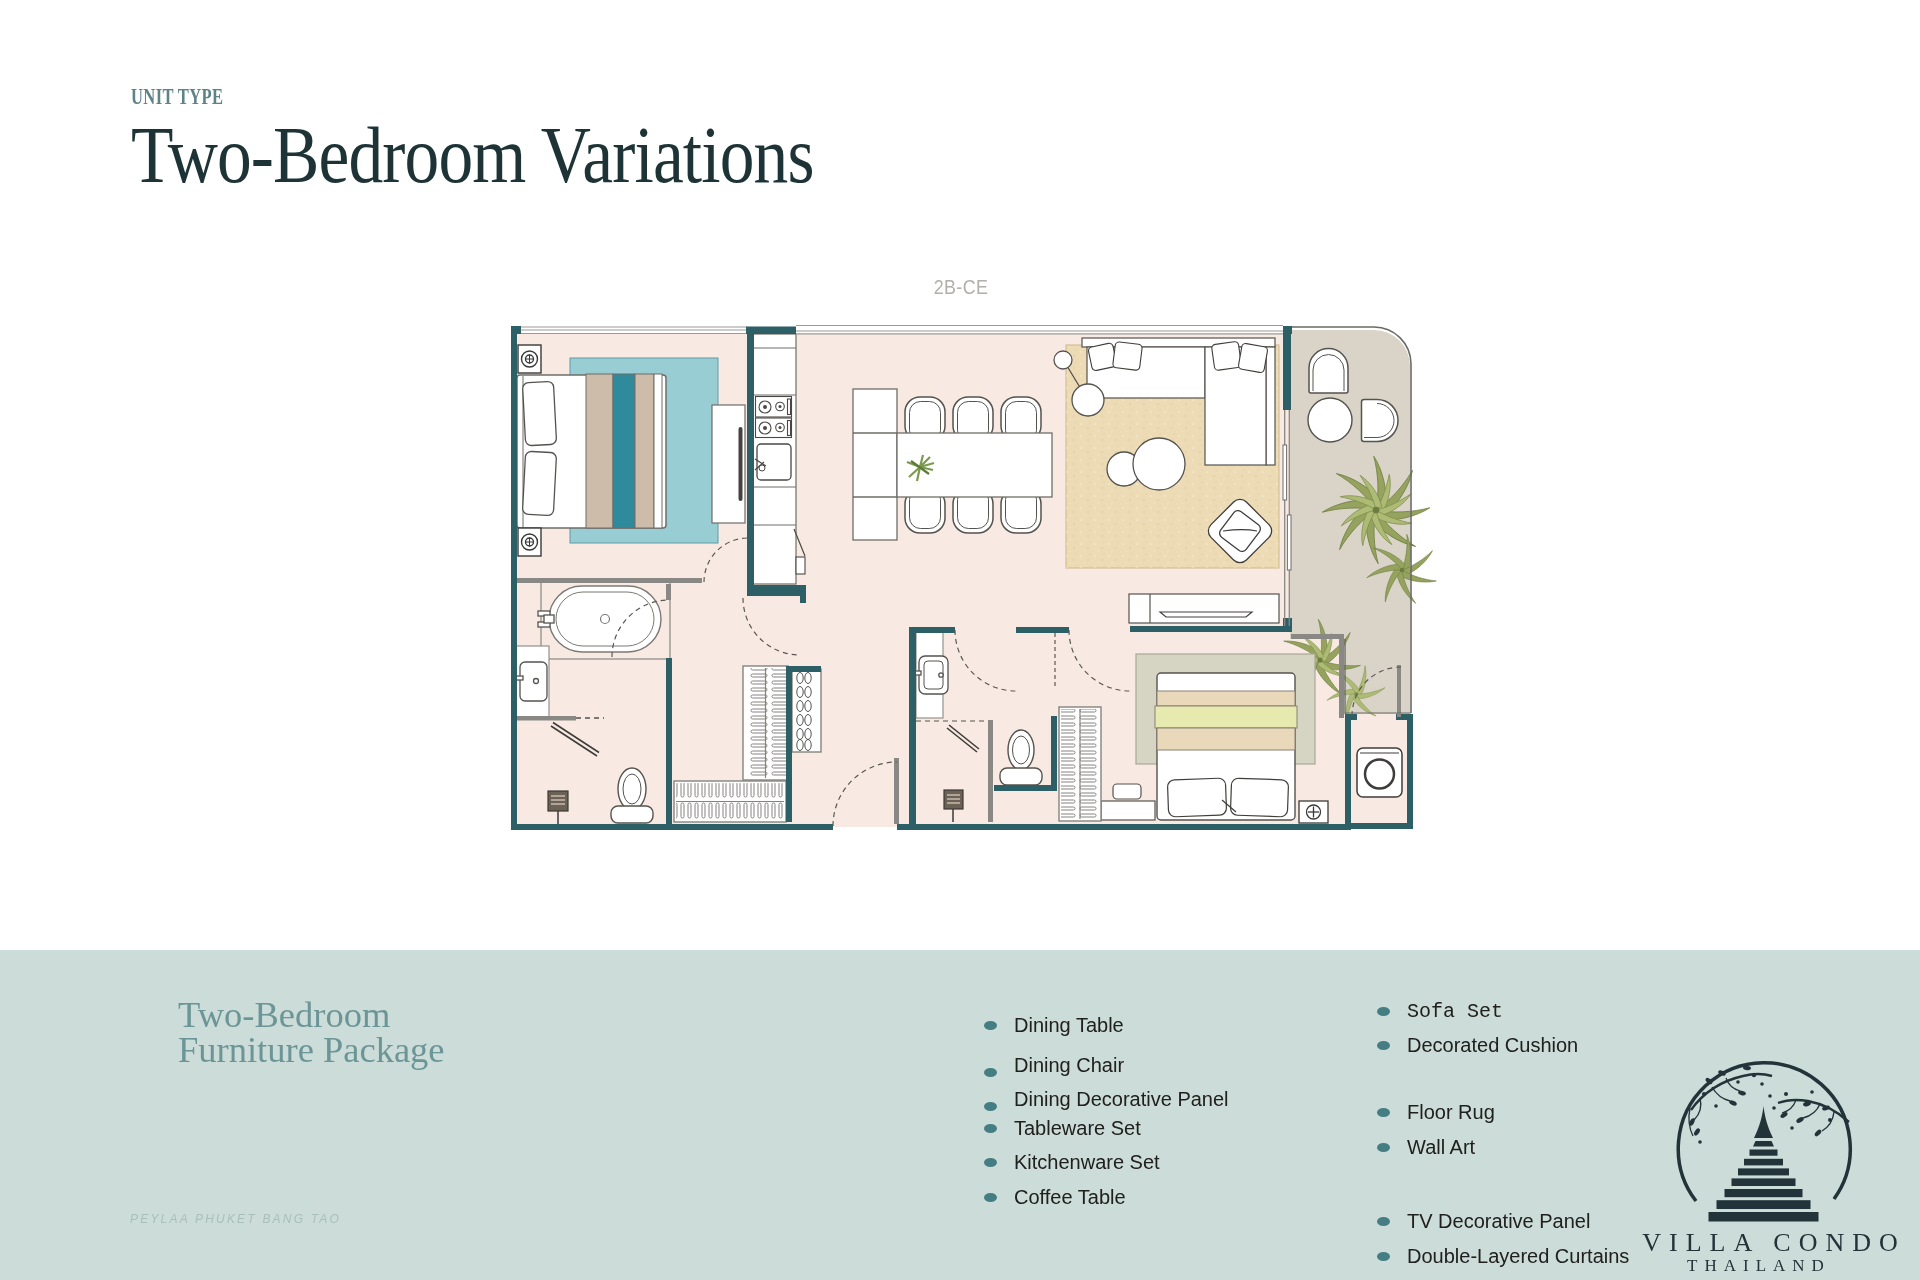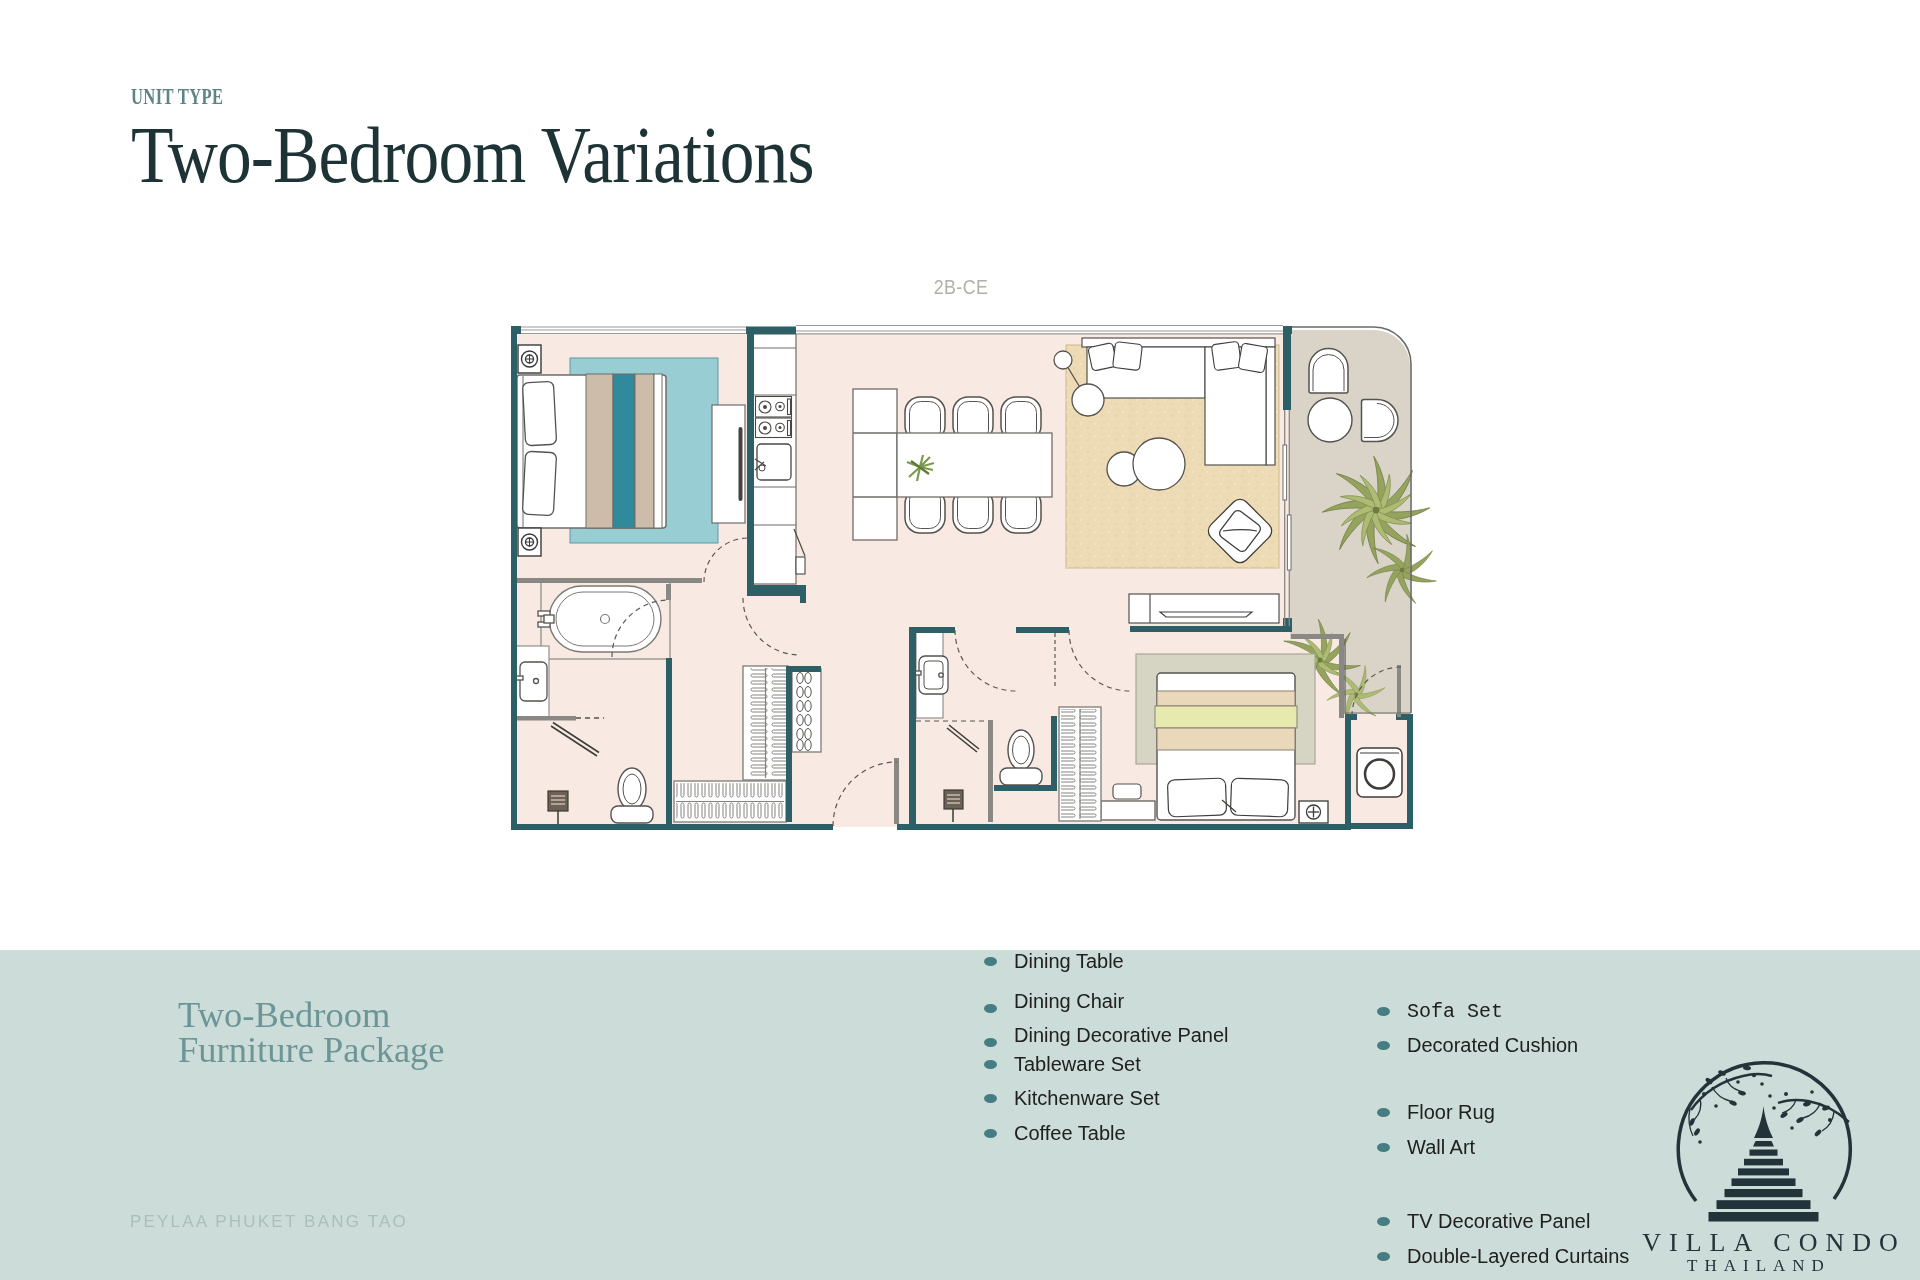--- a/index.html
+++ b/index.html
@@ -520,39 +520,39 @@
     <path d="M1352,716 A49,49 0 0 1 1401,667"></path>
 
     <line x1="1055" y1="633" x2="1055" y2="688" stroke-dasharray="4 3"></line>
   </g>
 </svg>
 
 <div class="abs" style="left:0;top:950px;width:1920px;height:330px;background:#ccdcd8;"></div>
 
 <div class="abs" style="left:130px;top:998px;font-family:'Liberation Serif',serif;font-size:36.5px;line-height:34.5px;color:#6c9598;margin-left:48px;">Two-Bedroom<br>Furniture Package</div>
 
-<div class="abs" id="col1" style="left:984px;top:944px;font-size:20px;color:#20201e;">
+<div class="abs" id="col1" style="left:984px;top:1008px;font-size:20px;color:#20201e;">
 <div style="height:34.4px;display:flex;align-items:center;"><span style="display:inline-block;width:13px;height:9px;border-radius:50%;background:#447e83;margin-right:17px;"></span>Dining Table</div>
 <div style="height:34.4px;display:flex;align-items:flex-end;"><span style="display:inline-block;width:13px;height:9px;border-radius:50%;background:#447e83;margin-right:17px;"></span>Dining Chair</div>
 <div style="height:34.4px;display:flex;align-items:flex-end;"><span style="display:inline-block;width:13px;height:9px;border-radius:50%;background:#447e83;margin-right:17px;"></span>Dining Decorative Panel</div>
 <div style="height:34.4px;display:flex;align-items:center;"><span style="display:inline-block;width:13px;height:9px;border-radius:50%;background:#447e83;margin-right:17px;"></span>Tableware Set</div>
 <div style="height:34.4px;display:flex;align-items:center;"><span style="display:inline-block;width:13px;height:9px;border-radius:50%;background:#447e83;margin-right:17px;"></span>Kitchenware Set</div>
 <div style="height:34.4px;display:flex;align-items:center;"><span style="display:inline-block;width:13px;height:9px;border-radius:50%;background:#447e83;margin-right:17px;"></span>Coffee Table</div>
 </div>
 
 <div class="abs" id="col2" style="left:1377px;top:994px;font-size:20px;color:#20201e;">
 <div style="height:34.4px;display:flex;align-items:center;font-family:Liberation Mono, monospace;"><span style="display:inline-block;width:13px;height:9px;border-radius:50%;background:#447e83;margin-right:17px;"></span>Sofa Set</div>
 <div style="height:34.4px;display:flex;align-items:center;"><span style="display:inline-block;width:13px;height:9px;border-radius:50%;background:#447e83;margin-right:17px;"></span>Decorated Cushion</div>
 <div style="height:34.4px;display:flex;align-items:center;margin-top:33px;"><span style="display:inline-block;width:13px;height:9px;border-radius:50%;background:#447e83;margin-right:17px;"></span>Floor Rug</div>
 <div style="height:34.4px;display:flex;align-items:center;"><span style="display:inline-block;width:13px;height:9px;border-radius:50%;background:#447e83;margin-right:17px;"></span>Wall Art</div>
 <div style="height:34.4px;display:flex;align-items:center;margin-top:40px;"><span style="display:inline-block;width:13px;height:9px;border-radius:50%;background:#447e83;margin-right:17px;"></span>TV Decorative Panel</div>
 <div style="height:34.4px;display:flex;align-items:center;"><span style="display:inline-block;width:13px;height:9px;border-radius:50%;background:#447e83;margin-right:17px;"></span>Double-Layered Curtains</div>
 </div>
 
-<div class="abs" style="left:130px;top:1212px;font-size:17px;letter-spacing:2.2px;color:#a9bfbc;">PEYLAA PHUKET BANG TAO</div>
+<div class="abs" style="left:130px;top:1212px;font-size:12px;letter-spacing:2.2px;color:#a9bfbc;font-style:italic;">PEYLAA PHUKET BANG TAO</div>
 
 <svg class="abs" style="left:1560px;top:1040px;" width="360" height="240" viewBox="1560 1040 360 240">
 
   <path d="M 1696,1201 A 86,86 0 1 1 1834,1199" fill="none" stroke="#22333a" stroke-width="3.5"></path>
 
   <path d="M1763.5,1106 C1762.5,1115 1760,1126 1754,1138 L1773,1138 C1767,1126 1764.5,1115 1763.5,1106 Z" fill="#22333a"></path>
 
   <g fill="#22333a">
     <path d="M1755.5,1141 L1771.5,1141 L1774,1146.5 H1753 Z"></path>
     <rect x="1749.5" y="1149.5" width="28" height="6.2"></rect>

